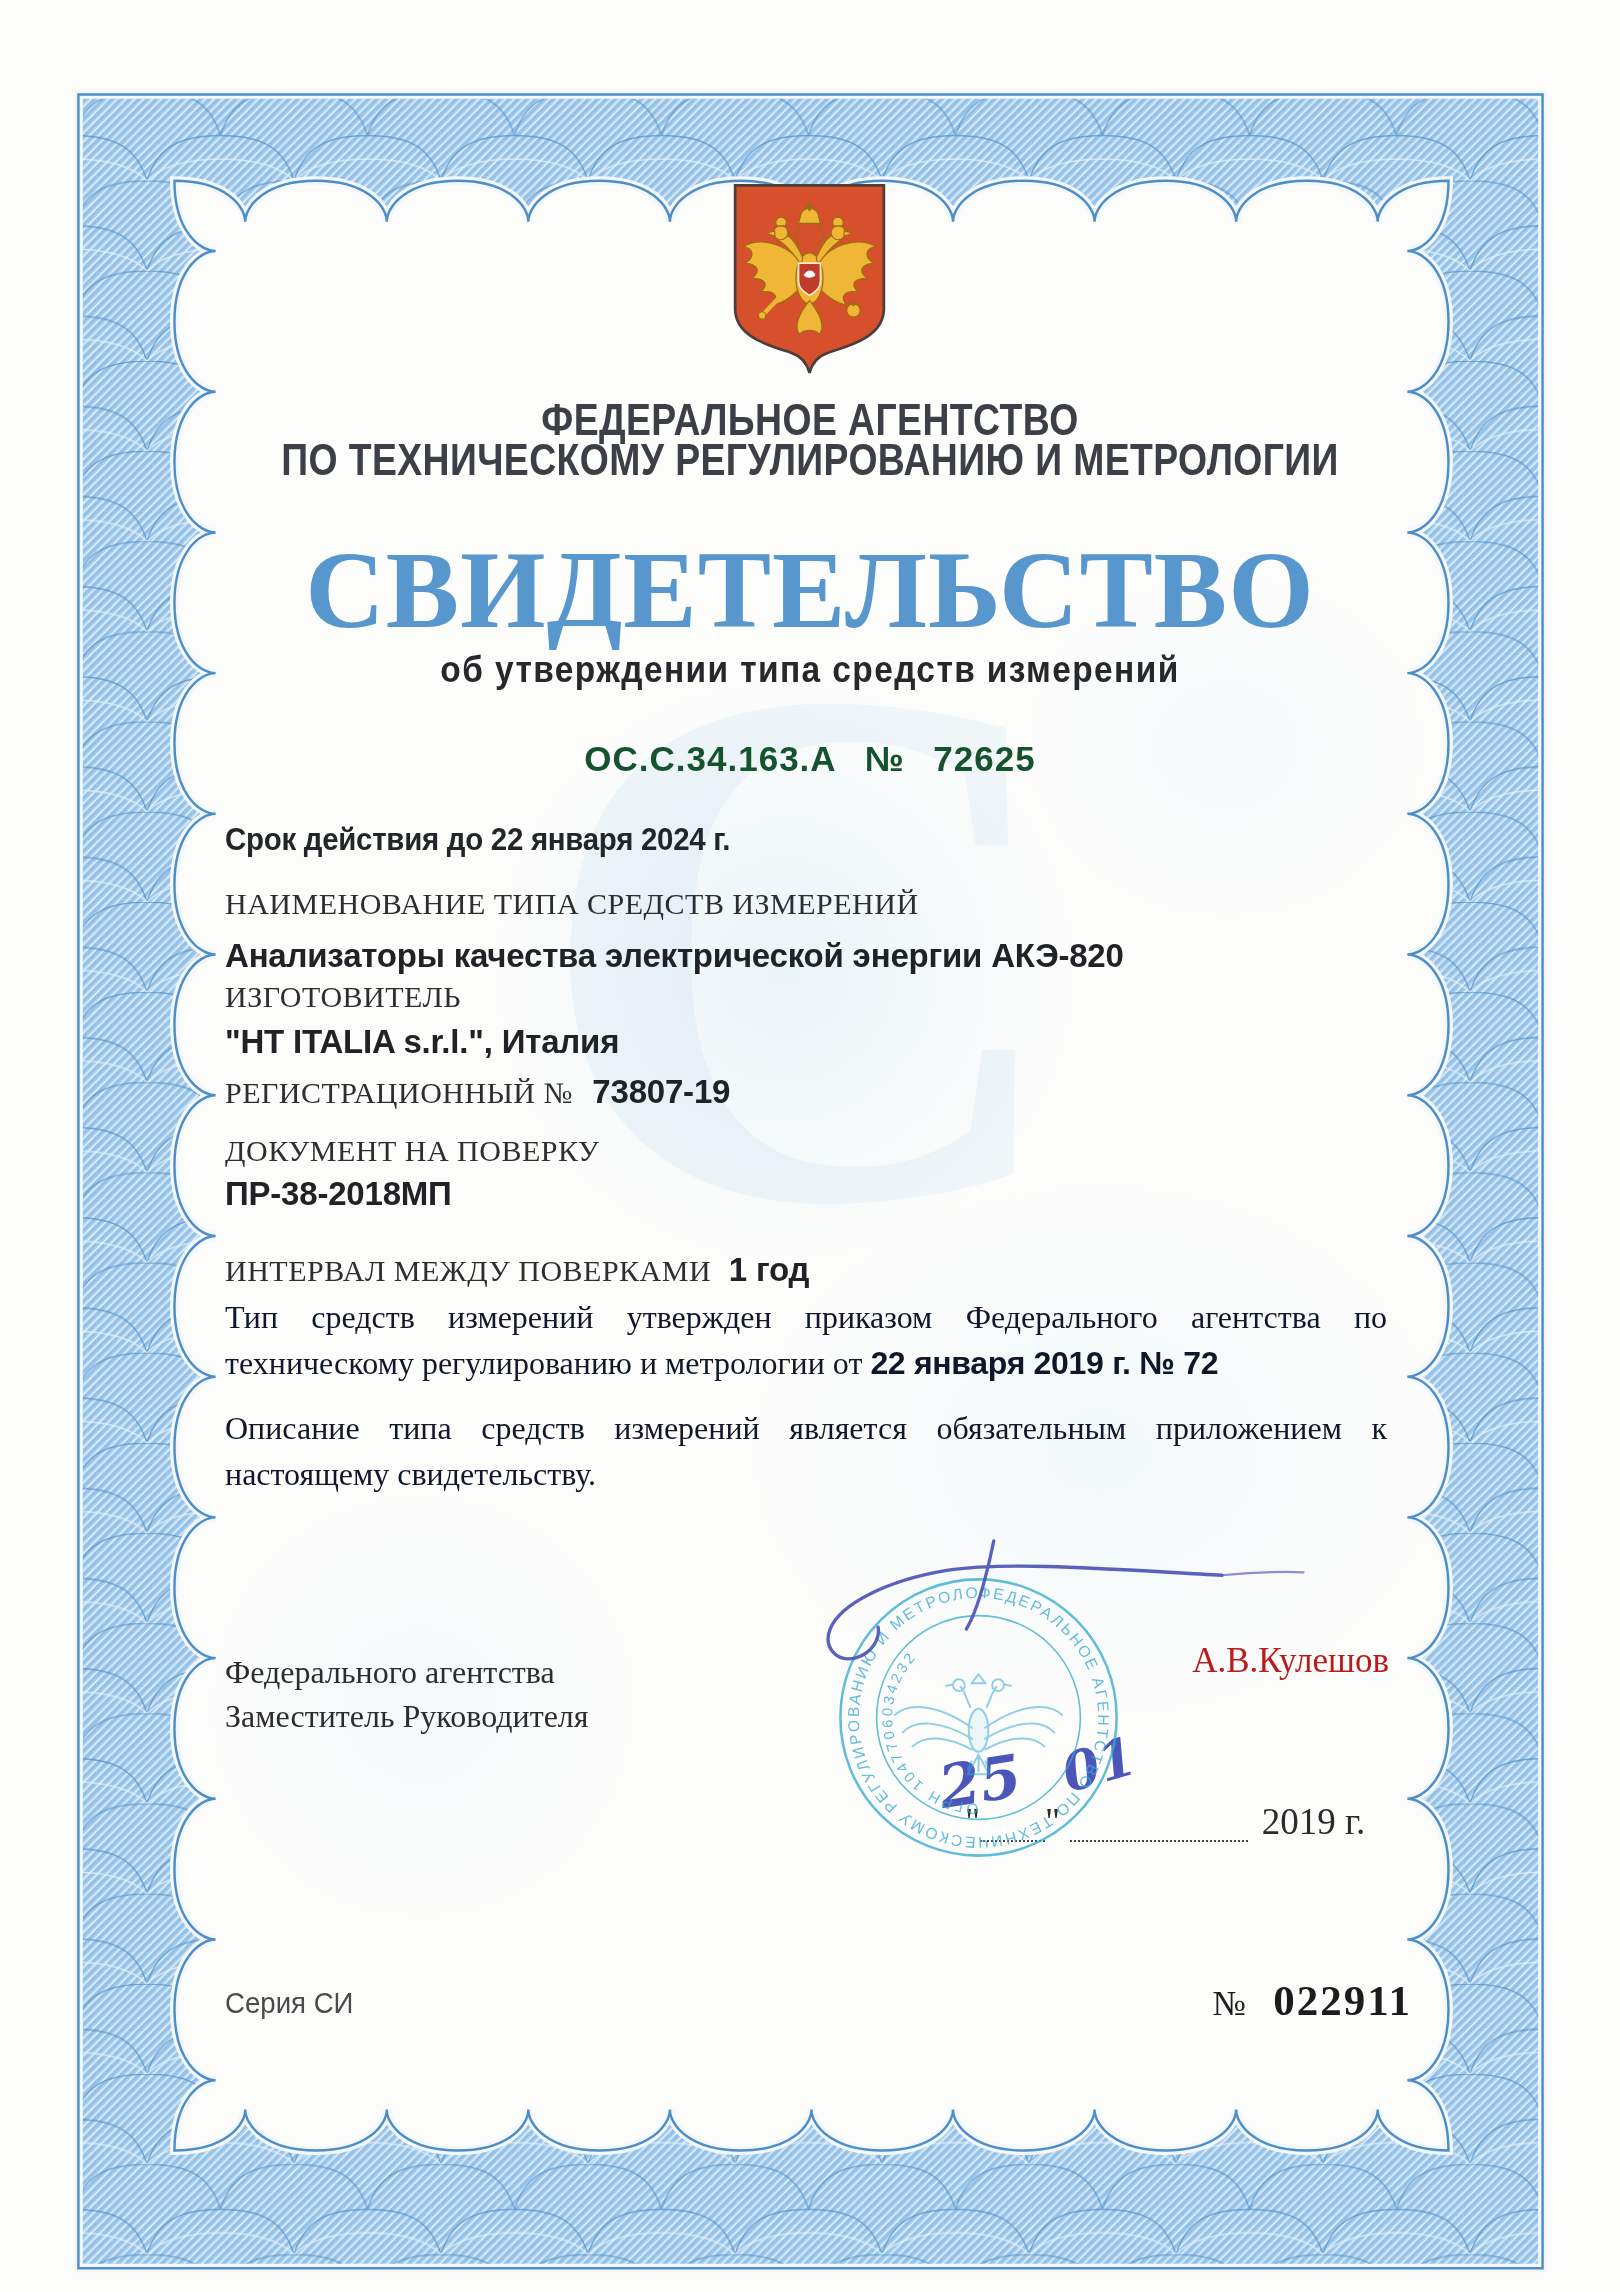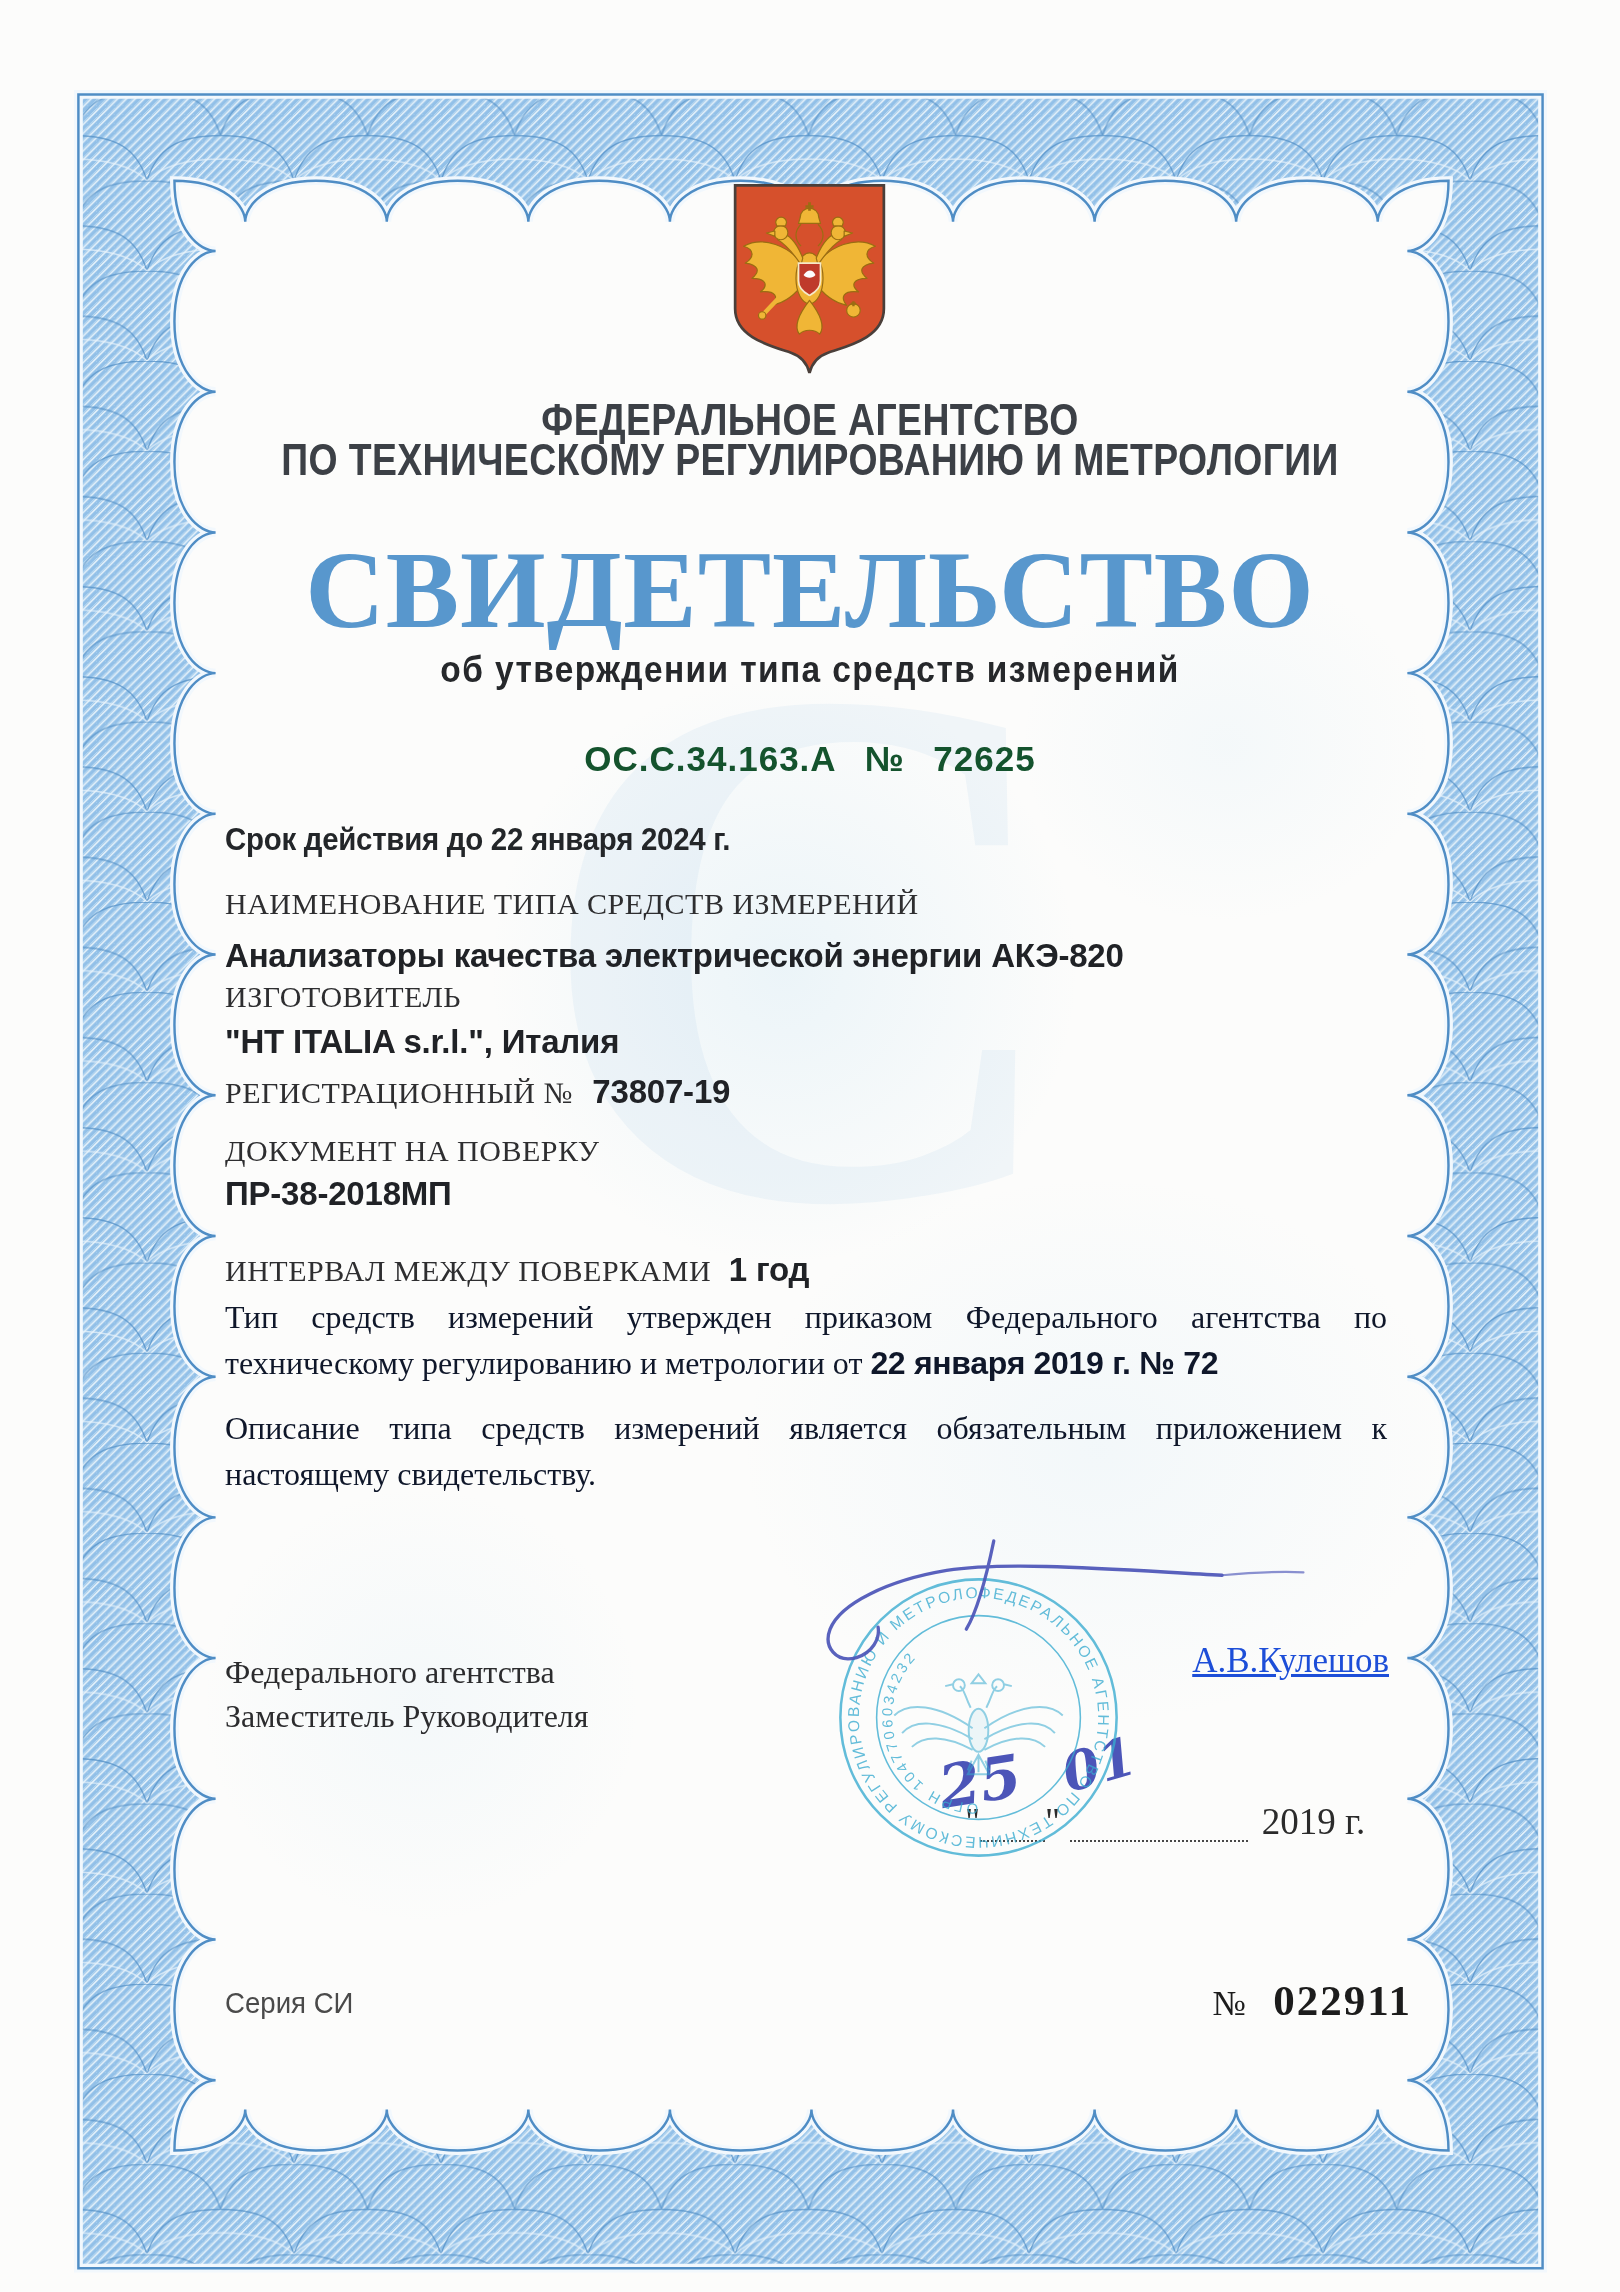--- a/index.html
+++ b/index.html
@@ -24,21 +24,21 @@
   .doccode{top:739px;font:700 35px "Liberation Sans",sans-serif;color:#14532d;letter-spacing:1px;}
   .doccode span{margin:0 8.8px;}
   .left-col{left:225px;width:1162px;}
   .validity{top:821px;font:700 32px "Liberation Sans",sans-serif;color:#232629;
             transform:scaleX(.92);transform-origin:left center;letter-spacing:-0.3px;}
   .slabel{font:400 30px "Liberation Serif",serif;color:#2e2e30;letter-spacing:0.5px;}
   .svalue{font:700 33px "Liberation Sans",sans-serif;color:#202226;letter-spacing:-0.2px;}
   .para{font:400 32px "Liberation Serif",serif;color:#0f172a;line-height:46px;text-align:justify;}
   .para b{font:700 32px "Liberation Sans",sans-serif;letter-spacing:-0.3px;}
   .signer{top:1650px;font:400 32px "Liberation Serif",serif;color:#2c2c2e;line-height:44px;}
-  .signername{position:absolute;right:231px;top:1641px;font:400 35px "Liberation Serif",serif;color:#1d4ed8;text-decoration:underline;}
+  .signername{position:absolute;right:231px;top:1641px;font:400 35px "Liberation Serif",serif;color:#b91c1c;}
   .daterow{position:absolute;left:965px;top:1800px;font:400 37px "Liberation Serif",serif;color:#2b2b2b;z-index:3;}
   .dl{display:inline-block;border-bottom:2.9px dotted #474747;height:33px;vertical-align:-7.8px;}
   .dl-short{width:65px;}
   .dl-long{width:178px;margin:0 13.7px 0 9.8px;}
   .ink{position:absolute;z-index:6;color:#4c55b8;font:italic 700 59px "DejaVu Serif",serif;}
   .ink-day{left:939px;top:1747px;transform:rotate(-9deg);}
   .ink-month{left:1062px;top:1733px;font-size:53px;transform:rotate(-16deg);}
   .series{position:absolute;left:225px;top:1986px;font:400 30px "Liberation Sans",sans-serif;
           color:#4a4a4a;transform:scaleX(.92);transform-origin:left center;}
   .blanknum{position:absolute;right:208px;top:1976px;color:#1c1c1c;}

